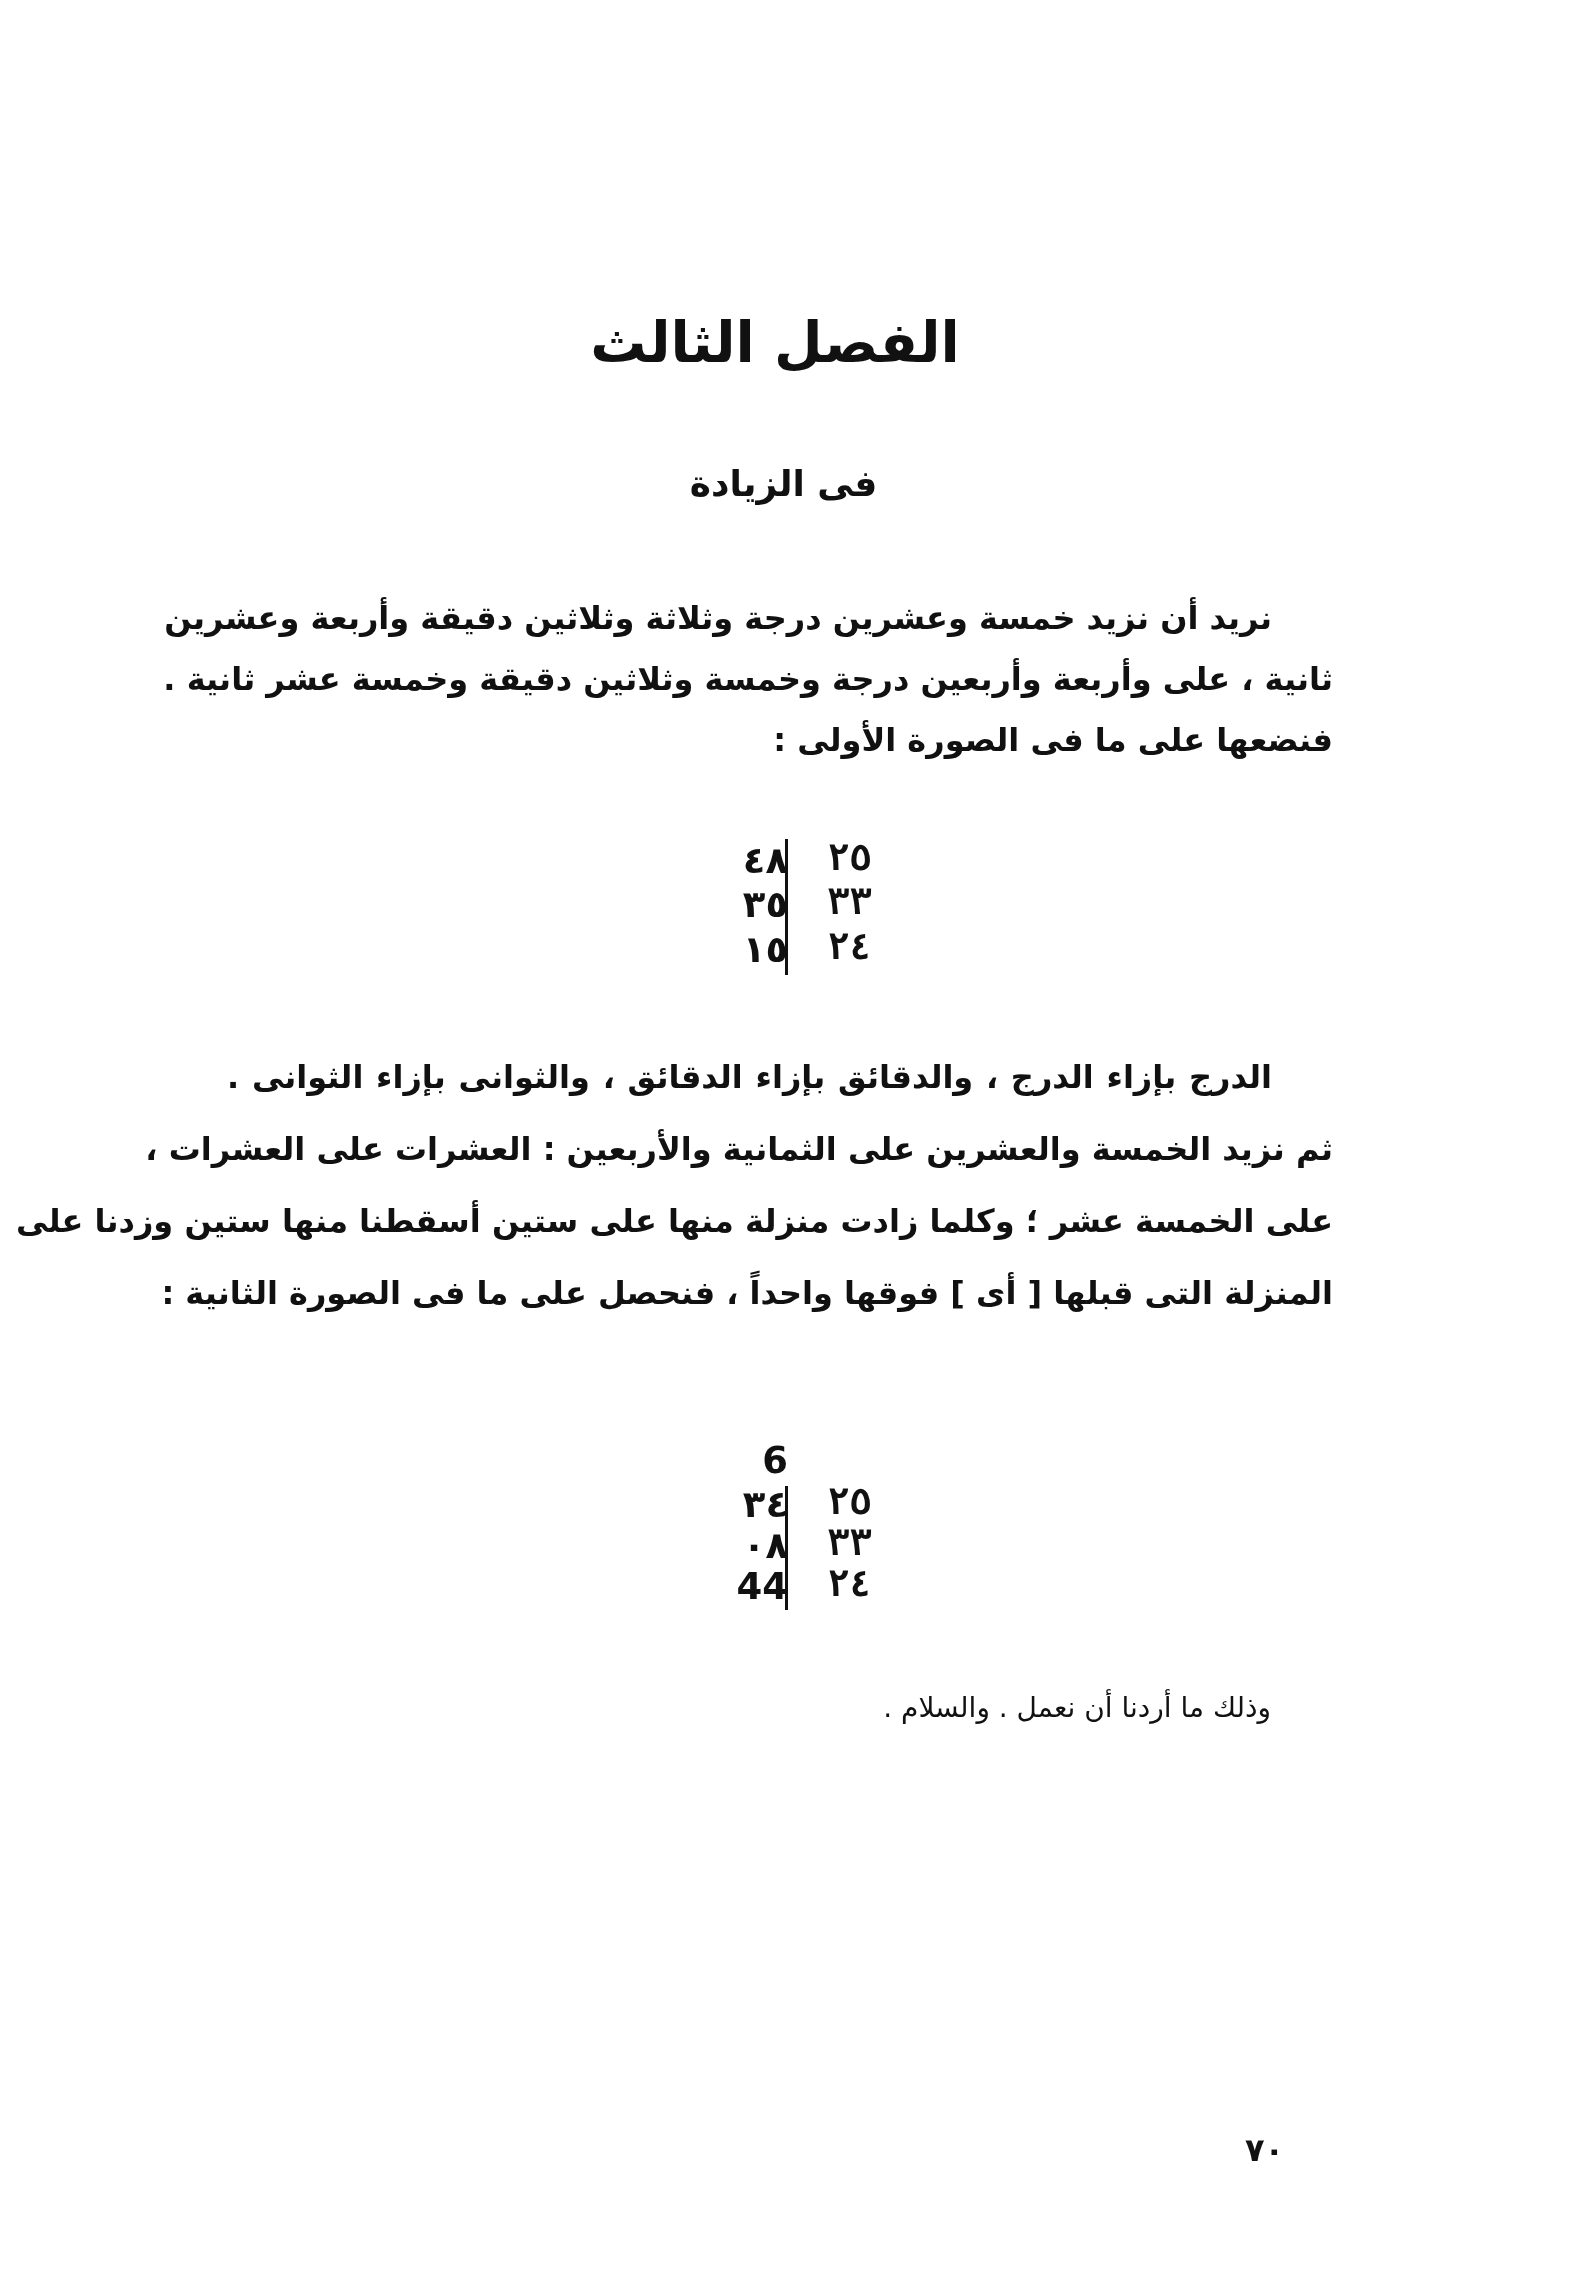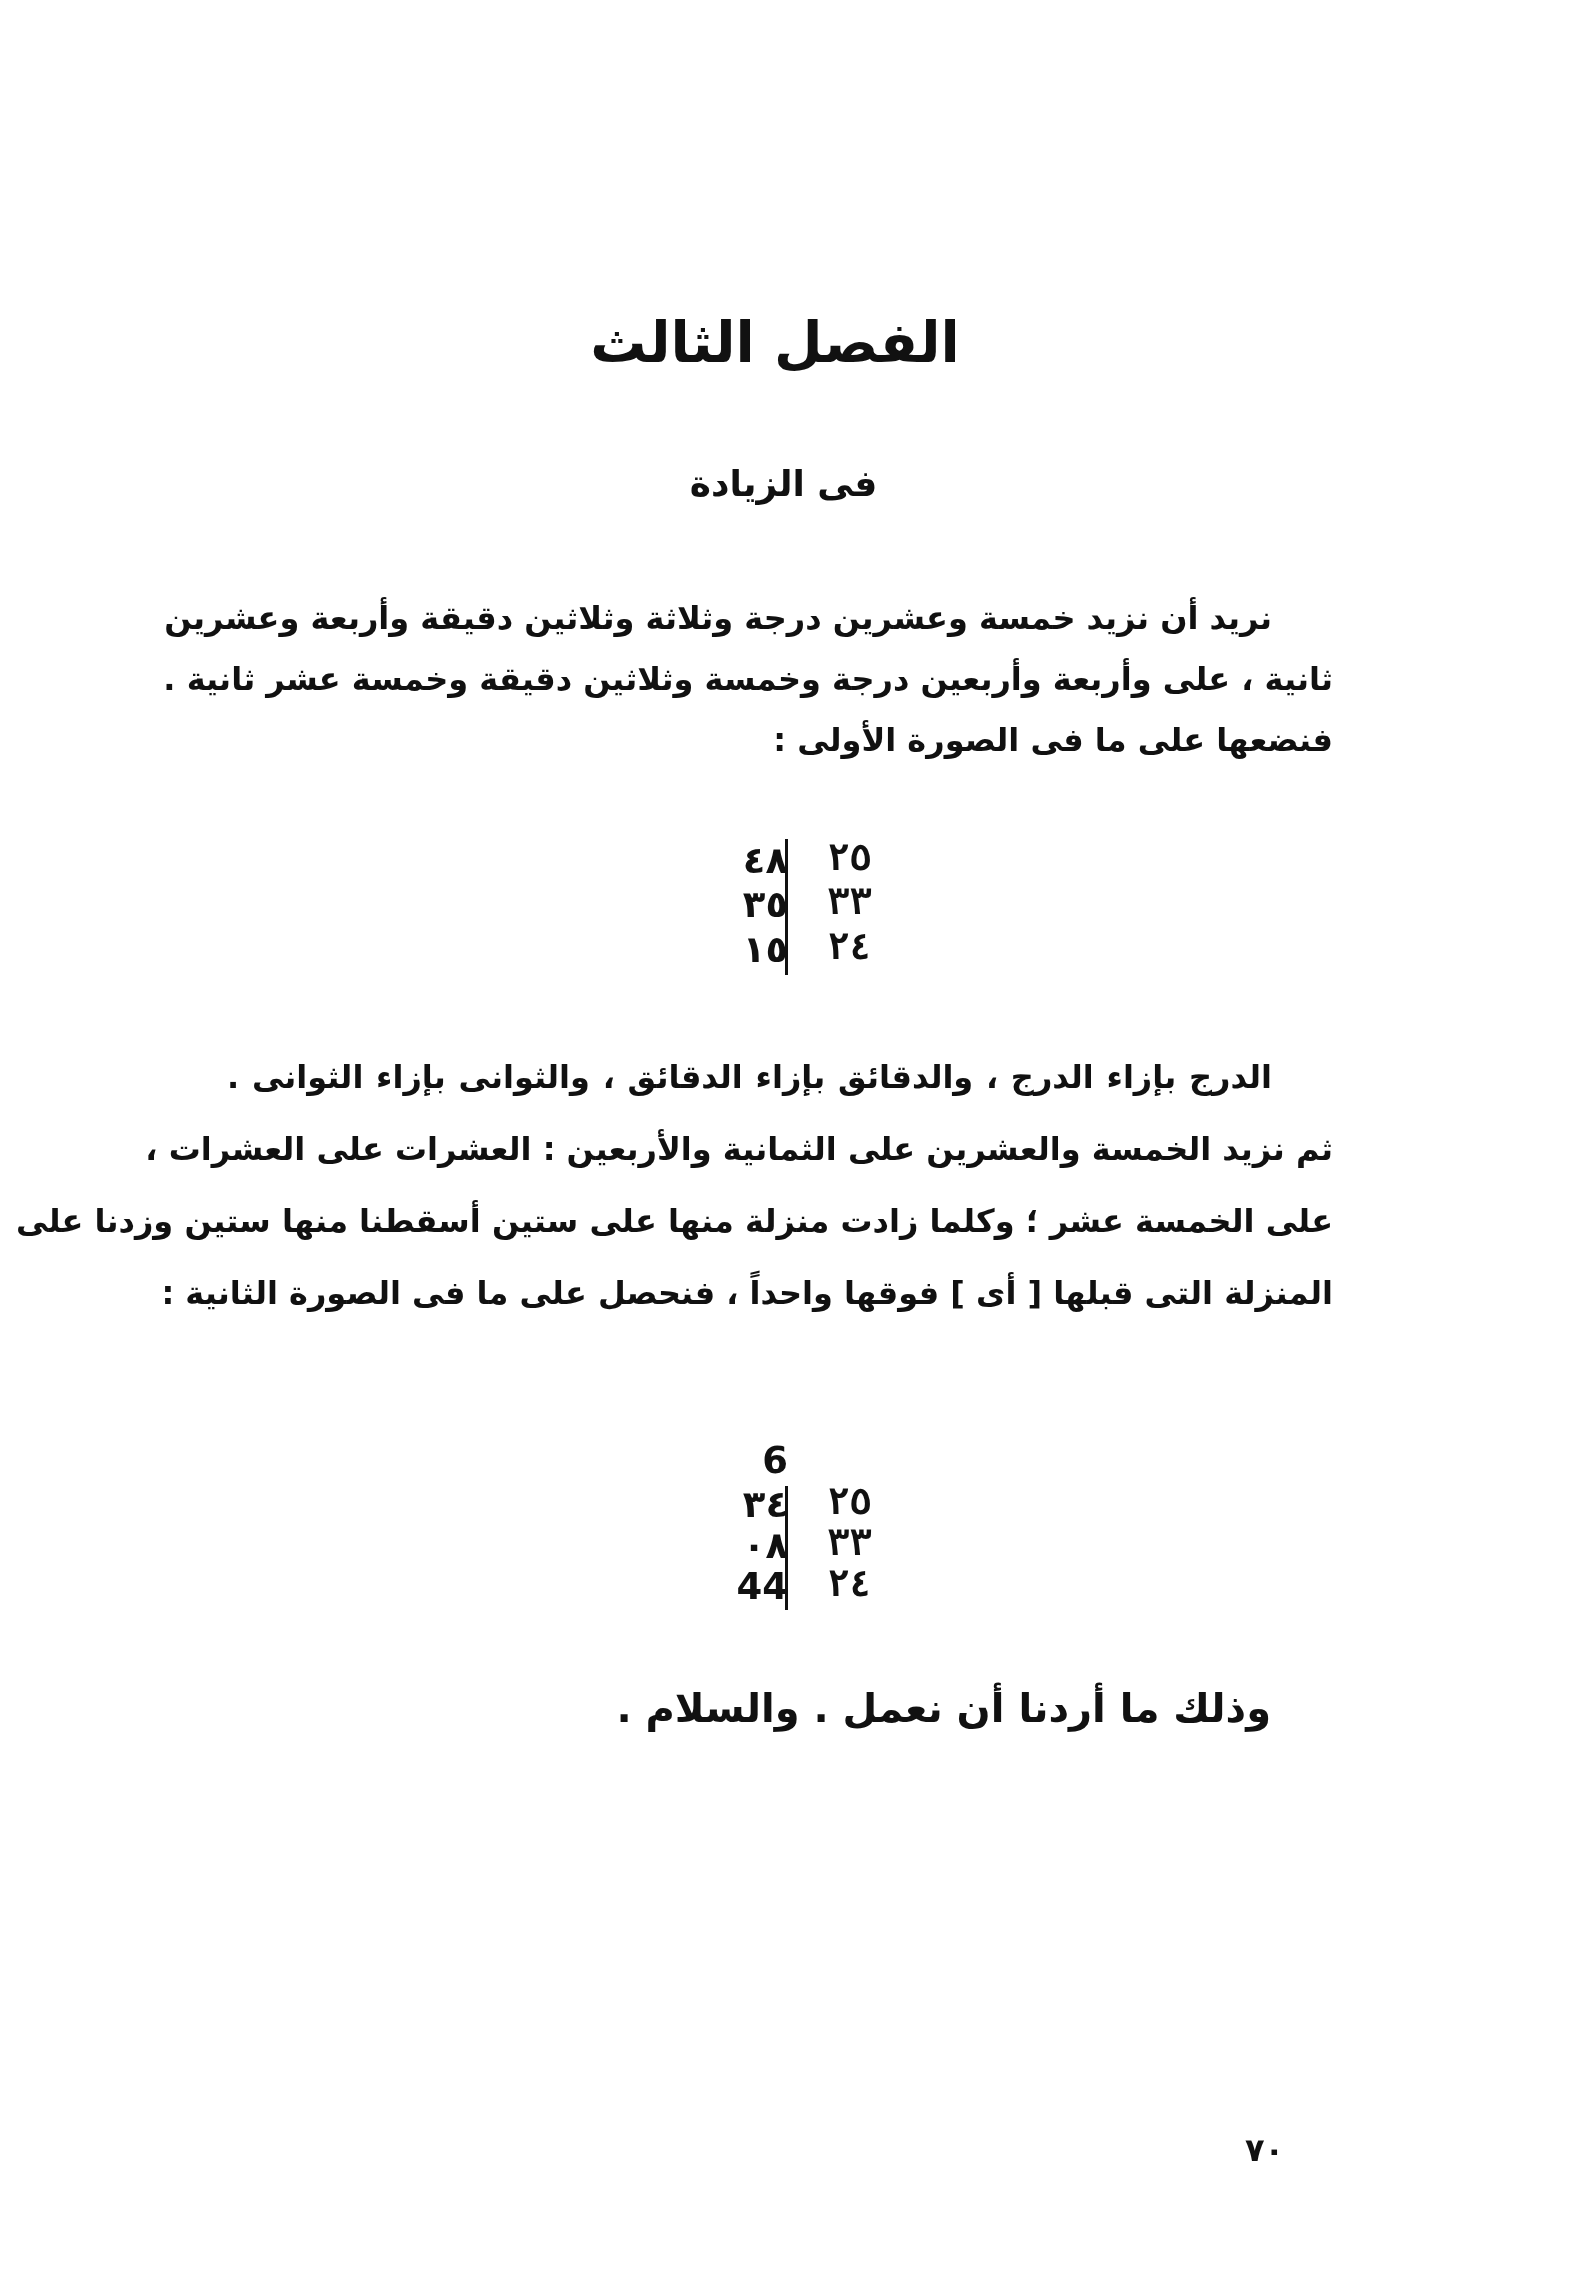--- a/index.html
+++ b/index.html
@@ -67,22 +67,22 @@
     }
     #para1 { top: 588px; }
     #para1 .line { height: 61px; line-height: 61px; }
     #para2 { top: 1041px; }
     #para2 .line { height: 72px; line-height: 72px; }
     .closing {
       position: absolute;
       right: 324px;
       top: 1674px;
       direction: rtl;
-      font-size: 40px;
-      font-weight: bold;
+      font-size: 28px;
+      font-weight: normal;
       line-height: 68px;
       white-space: nowrap;
       text-align: center;
     }
     .table {
       position: absolute;
       direction: ltr;
       font-size: 37px;
       font-weight: bold;
     }

